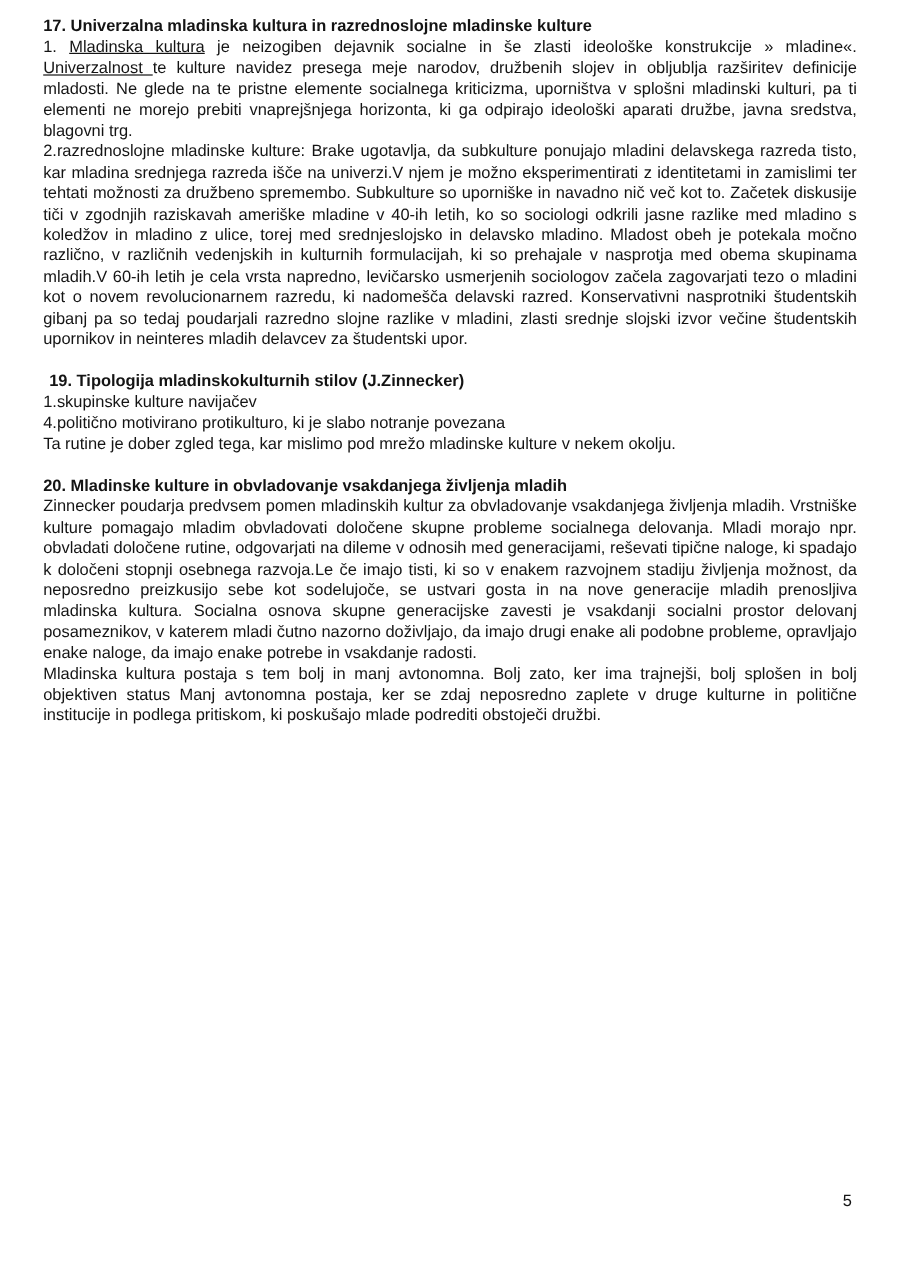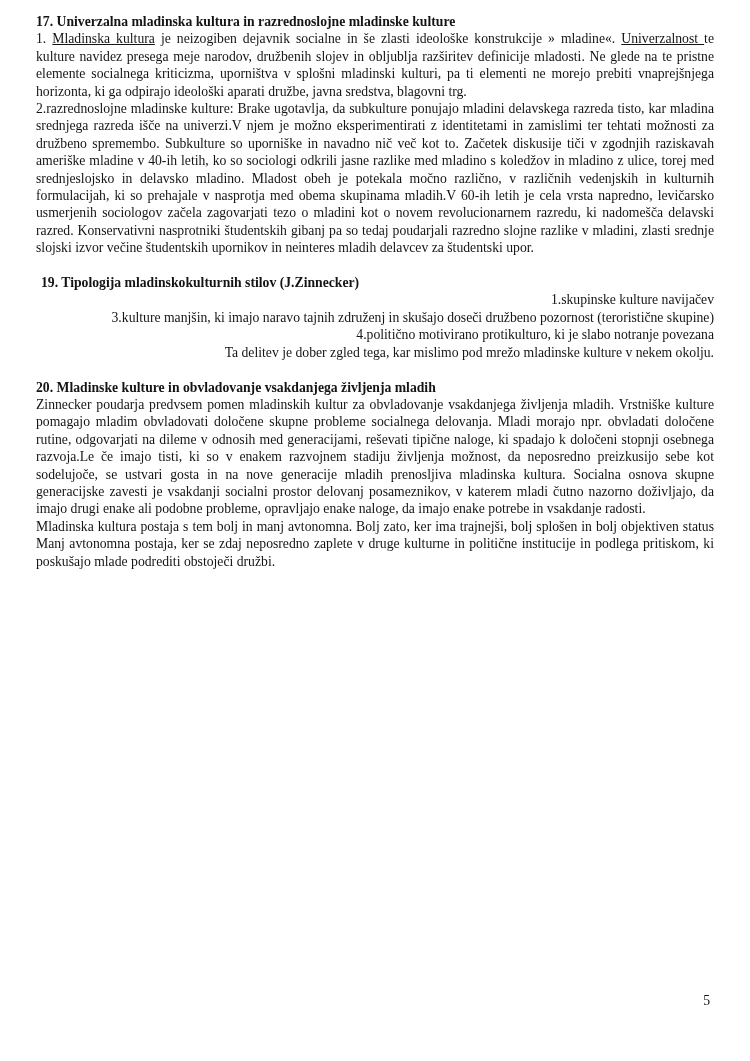--- a/index.html
+++ b/index.html
@@ -3,41 +3,41 @@
 <meta charset="utf-8">
 <style>
   html, body { margin: 0; padding: 0; background: #ffffff; }
   .page {
     position: relative;
     width: 750px;
     height: 1061px;
     background: #ffffff;
     box-sizing: border-box;
     padding: 13px 36px 0 36px;
-    font-family: Liberation Serif, serif;
+    font-family: Liberation Sans, sans-serif;
     font-size: 13.7px;
     line-height: 17.4px;
     color: #141414;
     overflow: hidden;
   }
   .heading {
     margin: 0;
     font-size: 13.7px;
     line-height: 17.4px;
     font-weight: bold;
     text-align: left;
   }
   .heading.indented { padding-left: 5px; }
   .para {
     margin: 0;
     text-align: justify;
   }
   .line {
     margin: 0;
-    text-align: right;
+    text-align: left;
   }
   .u { text-decoration: underline; }
   .blank-line { height: 17.4px; }
   .page-number {
     position: absolute;
     top: 992px;
     right: 40px;
     font-size: 13.7px;
   }
 </style>
@@ -50,23 +50,22 @@
     <h2 class="heading">17. Univerzalna mladinska kultura in razrednoslojne mladinske kulture</h2>
     <p class="para"><span>1. </span><span class="u">Mladinska kultura</span><span> je neizogiben dejavnik socialne in še zlasti ideološke konstrukcije » mladine«. </span><span class="u">Univerzalnost </span><span>te kulture navidez presega meje narodov, družbenih slojev in obljublja razširitev definicije mladosti. Ne glede na te pristne elemente socialnega kriticizma, uporništva v splošni mladinski kulturi, pa ti elementi ne morejo prebiti vnaprejšnjega horizonta, ki ga odpirajo ideološki aparati družbe, javna sredstva, blagovni trg.</span></p>
     <p class="para">2.razrednoslojne mladinske kulture: Brake ugotavlja, da subkulture ponujajo mladini delavskega razreda tisto, kar mladina srednjega razreda išče na univerzi.V njem je možno eksperimentirati z identitetami in zamislimi ter tehtati možnosti za družbeno spremembo. Subkulture so uporniške in navadno nič več kot to. Začetek diskusije tiči v zgodnjih raziskavah ameriške mladine v 40-ih letih, ko so sociologi odkrili jasne razlike med mladino s koledžov in mladino z ulice, torej med srednjeslojsko in delavsko mladino. Mladost obeh je potekala močno različno, v različnih vedenjskih in kulturnih formulacijah, ki so prehajale v nasprotja med obema skupinama mladih.V 60-ih letih je cela vrsta napredno, levičarsko usmerjenih sociologov začela zagovarjati tezo o mladini kot o novem revolucionarnem razredu, ki nadomešča delavski razred. Konservativni nasprotniki študentskih gibanj pa so tedaj poudarjali razredno slojne razlike v mladini, zlasti srednje slojski izvor večine študentskih upornikov in neinteres mladih delavcev za študentski upor.</p>
   </section>
 
   <div class="blank-line"></div>
 
   <section>
     <h2 class="heading indented">19. Tipologija mladinskokulturnih stilov (J.Zinnecker)</h2>
     <p class="line">1.skupinske kulture navijačev</p>
-    <p class="line">3.kulture manjšin, ki imajo naravo tajnih združenj in skušajo doseči družbeno pozornost (teroristične skupine)</p>
     <p class="line">4.politično motivirano protikulturo, ki je slabo notranje povezana</p>
-    <p class="line">Ta delitev je dober zgled tega, kar mislimo pod mrežo mladinske kulture v nekem okolju.</p>
+    <p class="line">Ta rutine je dober zgled tega, kar mislimo pod mrežo mladinske kulture v nekem okolju.</p>
   </section>
 
   <div class="blank-line"></div>
 
   <section>
     <h2 class="heading">20. Mladinske kulture in obvladovanje vsakdanjega življenja mladih</h2>
     <p class="para">Zinnecker poudarja predvsem pomen mladinskih kultur za obvladovanje vsakdanjega življenja mladih. Vrstniške kulture pomagajo mladim obvladovati določene skupne probleme socialnega delovanja. Mladi morajo npr. obvladati določene rutine, odgovarjati na dileme v odnosih med generacijami, reševati tipične naloge, ki spadajo k določeni stopnji osebnega razvoja.Le če imajo tisti, ki so v enakem razvojnem stadiju življenja možnost, da neposredno preizkusijo sebe kot sodelujoče, se ustvari gosta in na nove generacije mladih prenosljiva mladinska kultura. Socialna osnova skupne generacijske zavesti je vsakdanji socialni prostor delovanj posameznikov, v katerem mladi čutno nazorno doživljajo, da imajo drugi enake ali podobne probleme, opravljajo enake naloge, da imajo enake potrebe in vsakdanje radosti.</p>
     <p class="para">Mladinska kultura postaja s tem bolj in manj avtonomna. Bolj zato, ker ima trajnejši, bolj splošen in bolj objektiven status Manj avtonomna postaja, ker se zdaj neposredno zaplete v druge kulturne in politične institucije in podlega pritiskom, ki poskušajo mlade podrediti obstoječi družbi.</p>
   </section>
 

